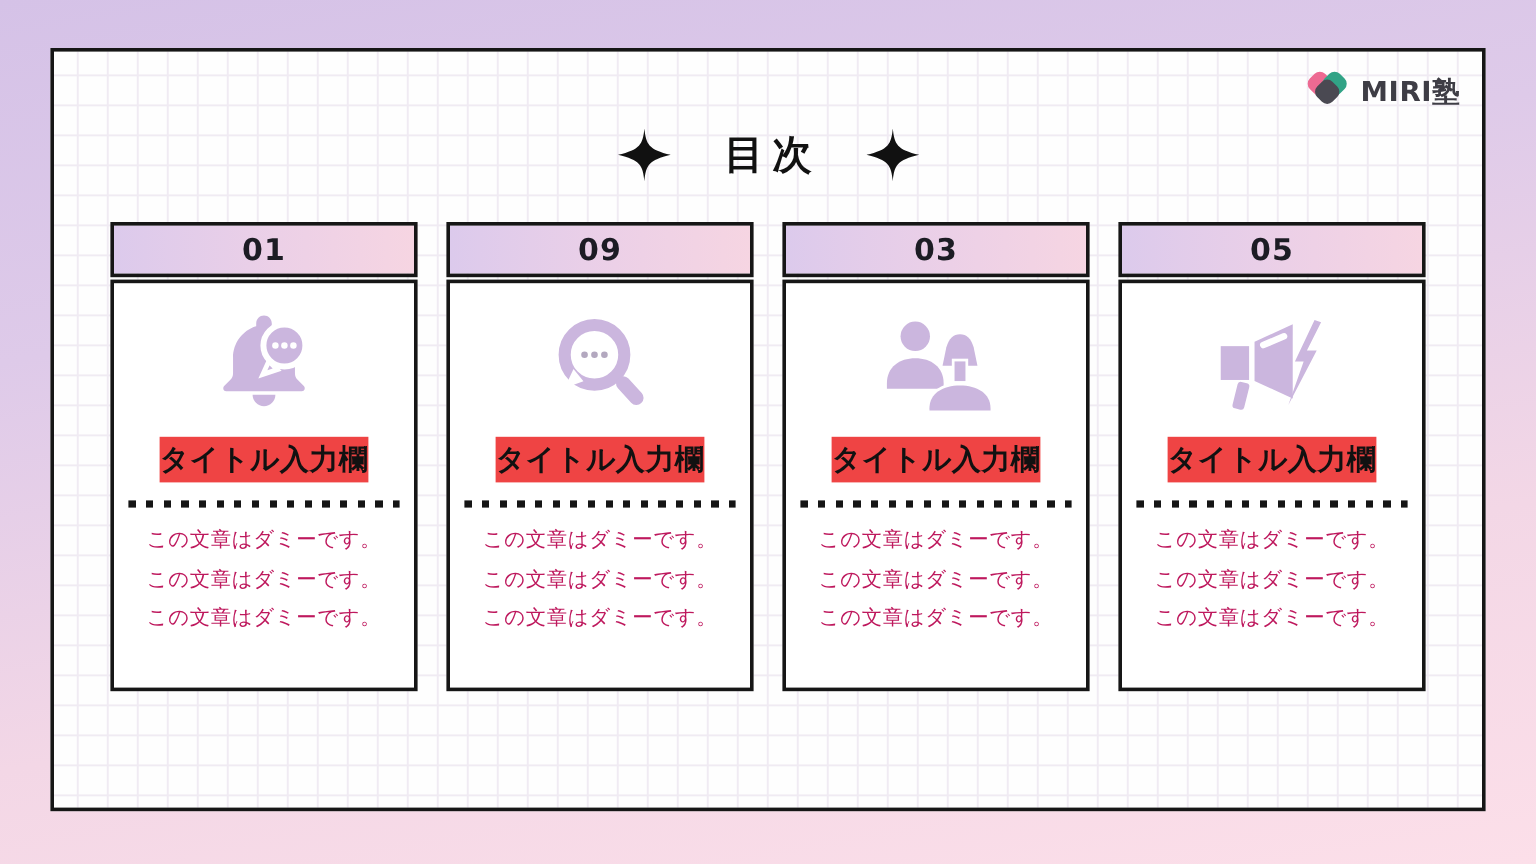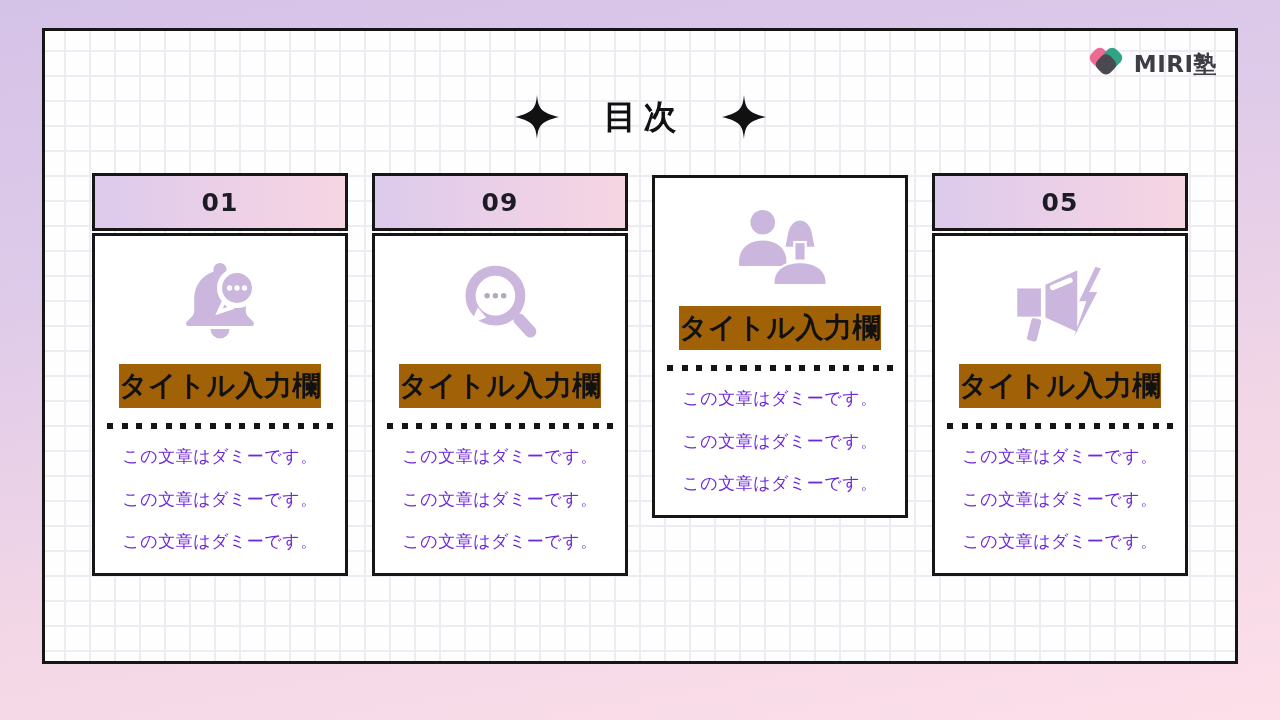--- a/index.html
+++ b/index.html
@@ -3,57 +3,57 @@
 <meta charset="utf-8">
 <style>
   html,body{margin:0;padding:0;}
   body{
     width:1280px;height:720px;overflow:hidden;
     font-family:"DejaVu Sans","Liberation Sans",sans-serif;
     background:linear-gradient(170deg,#d5c2e7 0%,#decae9 32%,#f3d7e6 68%,#fcdfe9 100%);
     position:relative;
   }
   .panel{
-    position:absolute;left:42px;top:28px;width:1196px;height:636px;
+    position:absolute;left:42px;top:40px;width:1196px;height:636px;
     box-sizing:border-box;border:3px solid #161616;background-color:#fefefe;
     background-image:
       linear-gradient(#f0ebf3 2px,transparent 2px),
       linear-gradient(90deg,#f0ebf3 2px,transparent 2px);
     background-size:25px 25px;background-position:-6px -6px;
   }
   .logo{position:absolute;top:16px;right:18px;display:flex;align-items:center;gap:9px;}
   .logo-text{font-size:23px;font-weight:800;color:#3e3d45;letter-spacing:.5px;}
   .title-row{position:absolute;top:62px;left:0;right:0;display:flex;justify-content:center;align-items:center;gap:38px;}
   .page-title{margin:0;font-size:33px;font-weight:800;color:#111;letter-spacing:7px;text-indent:7px;}
   .sparkle{width:44px;height:48px;}
   .cards{position:absolute;top:142px;left:47px;right:47px;display:flex;justify-content:space-between;}
   .card{width:256px;}
   .card-header{
-    box-sizing:border-box;height:58px;border:3px solid #161616;
+    box-sizing:border-box;height:46px;border:3px solid #161616;
     background:linear-gradient(90deg,#dccaec 0%,#ecd0e7 55%,#f6d5e2 100%);
     display:flex;align-items:center;justify-content:center;
     font-size:25px;font-weight:800;color:#1c1c24;letter-spacing:1px;
   }
   .card-body{
     box-sizing:border-box;margin-top:2px;height:343px;border:3px solid #161616;
     background:#fff;text-align:center;padding-top:18px;
   }
   .icon-box{height:98px;display:flex;align-items:center;justify-content:center;}
   .icon-box svg{width:100px;height:92px;}
   .card-title-row{margin-top:12px;}
   .hl{
-    display:inline-block;background:#a16207;color:#111;
-    font-size:28px;font-weight:800;padding:3px 0;letter-spacing:.5px;white-space:nowrap;
+    display:inline-block;background:#ef4444;color:#111;
+    font-size:24px;font-weight:800;padding:3px 0;letter-spacing:.5px;white-space:nowrap;
   }
   .dots{
     width:226px;height:6px;margin:15px auto 0;
     background-image:repeating-linear-gradient(90deg,#151515 0 6px,transparent 6px 14.7px);
   }
   .card-text{margin-top:12px;}
-  .card-text p{margin:11px;font-size:17px;line-height:31.5px;color:#6d28d9;letter-spacing:.5px;white-space:nowrap;}
+  .card-text p{margin:1px;font-size:17px;line-height:31.5px;color:#be185d;letter-spacing:.5px;white-space:nowrap;}
 </style>
 </head>
 <body>
 
 <div class="panel">
 
   <div class="logo">
     <svg viewBox="0 0 40 36" width="38" height="34">
       <rect x="4" y="2" width="19" height="19" rx="6.5" transform="rotate(45 13.5 11.5)" fill="#ed6a92"></rect>
       <rect x="17" y="2" width="19" height="19" rx="6.5" transform="rotate(45 26.5 11.5)" fill="#31a386"></rect>
@@ -123,20 +123,23 @@
         <div class="dots"></div>
         <div class="card-text">
           <p>この文章はダミーです。</p>
           <p>この文章はダミーです。</p>
           <p>この文章はダミーです。</p>
         </div>
       </div>
     </div>
 
     <div class="card">
+      <div class="card-header">
+        <span>03</span>
+      </div>
       <div class="card-body">
         <div class="icon-box">
           <svg viewBox="0 0 110 92">
             <circle cx="36" cy="21" r="13.5" fill="#cbb6de"></circle>
             <path d="M10 64 c0 -15 11.5 -23 26 -23 s26 8 26 23 v5 H10 z" fill="#cbb6de"></path>
             <g paint-order="stroke" stroke="#fff" stroke-width="5" fill="#cbb6de">
               <path d="M61 48 l3.5 -17 q3.5 -12 12.5 -12 q9 0 12.5 12 l3.5 17 z"></path>
               <rect x="72" y="44" width="10" height="18"></rect>
               <path d="M49 87 c0 -14 12.5 -21 28 -21 s28 7 28 21 v2 H49 z"></path>
             </g>

